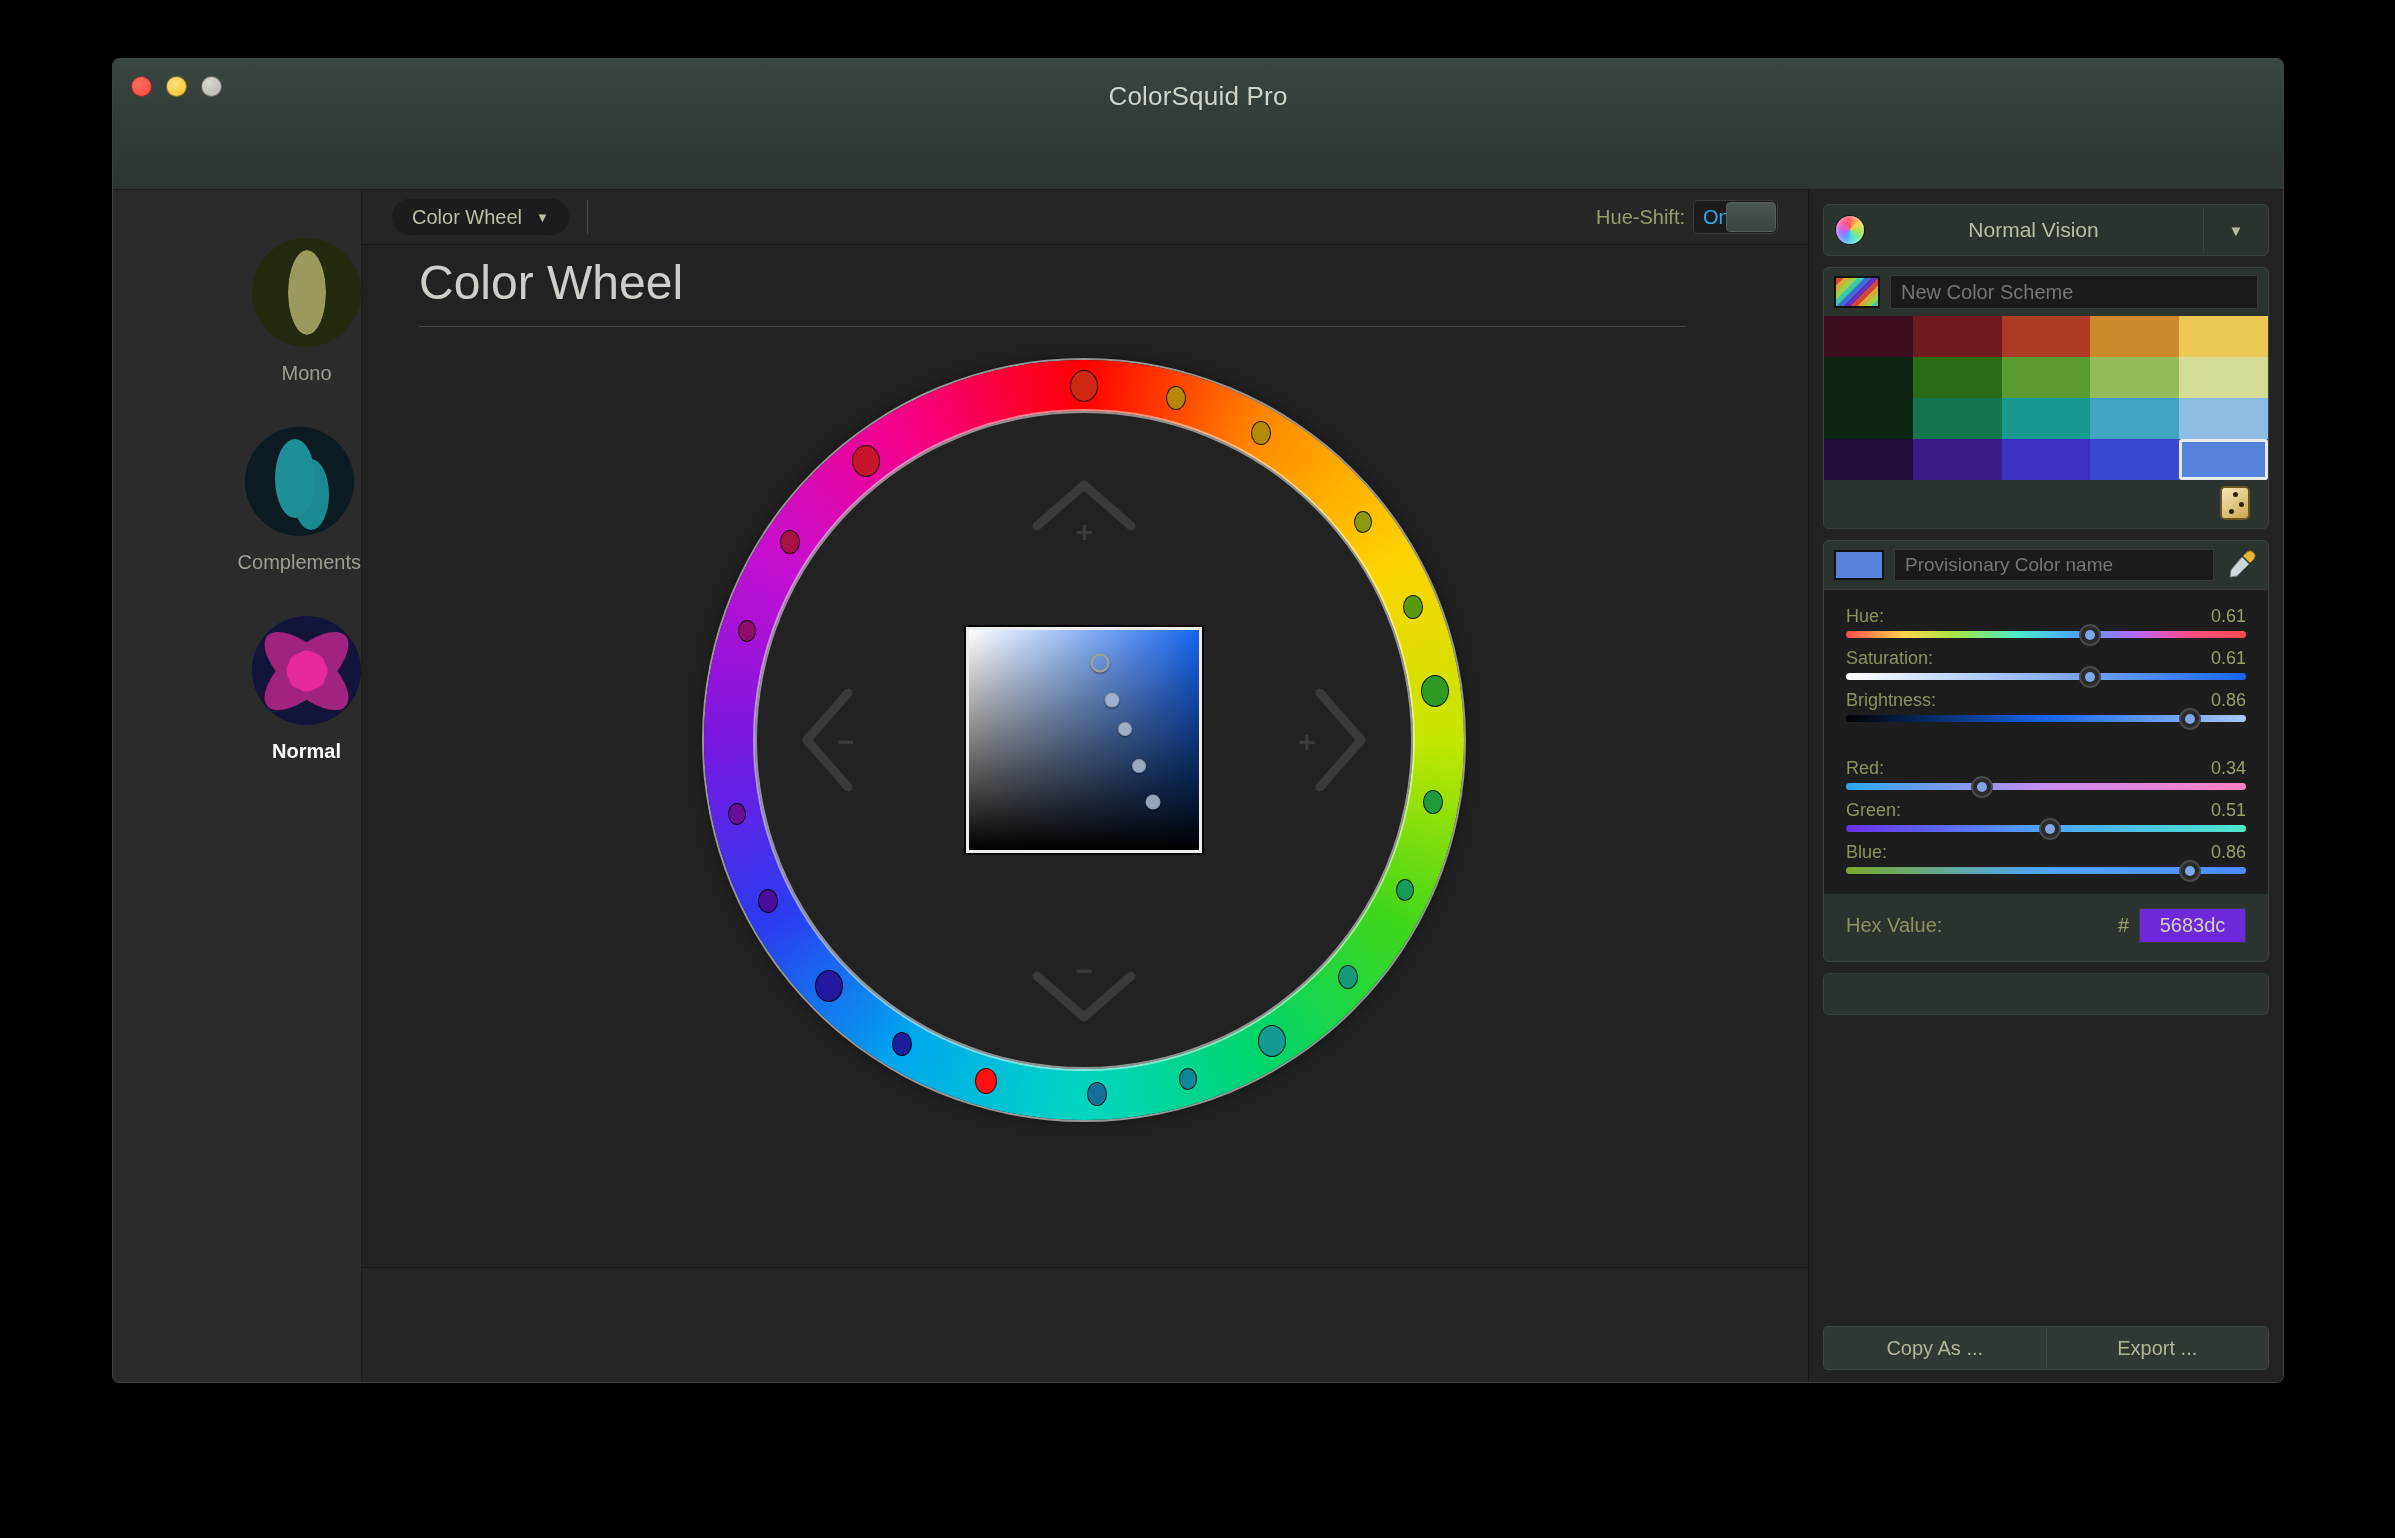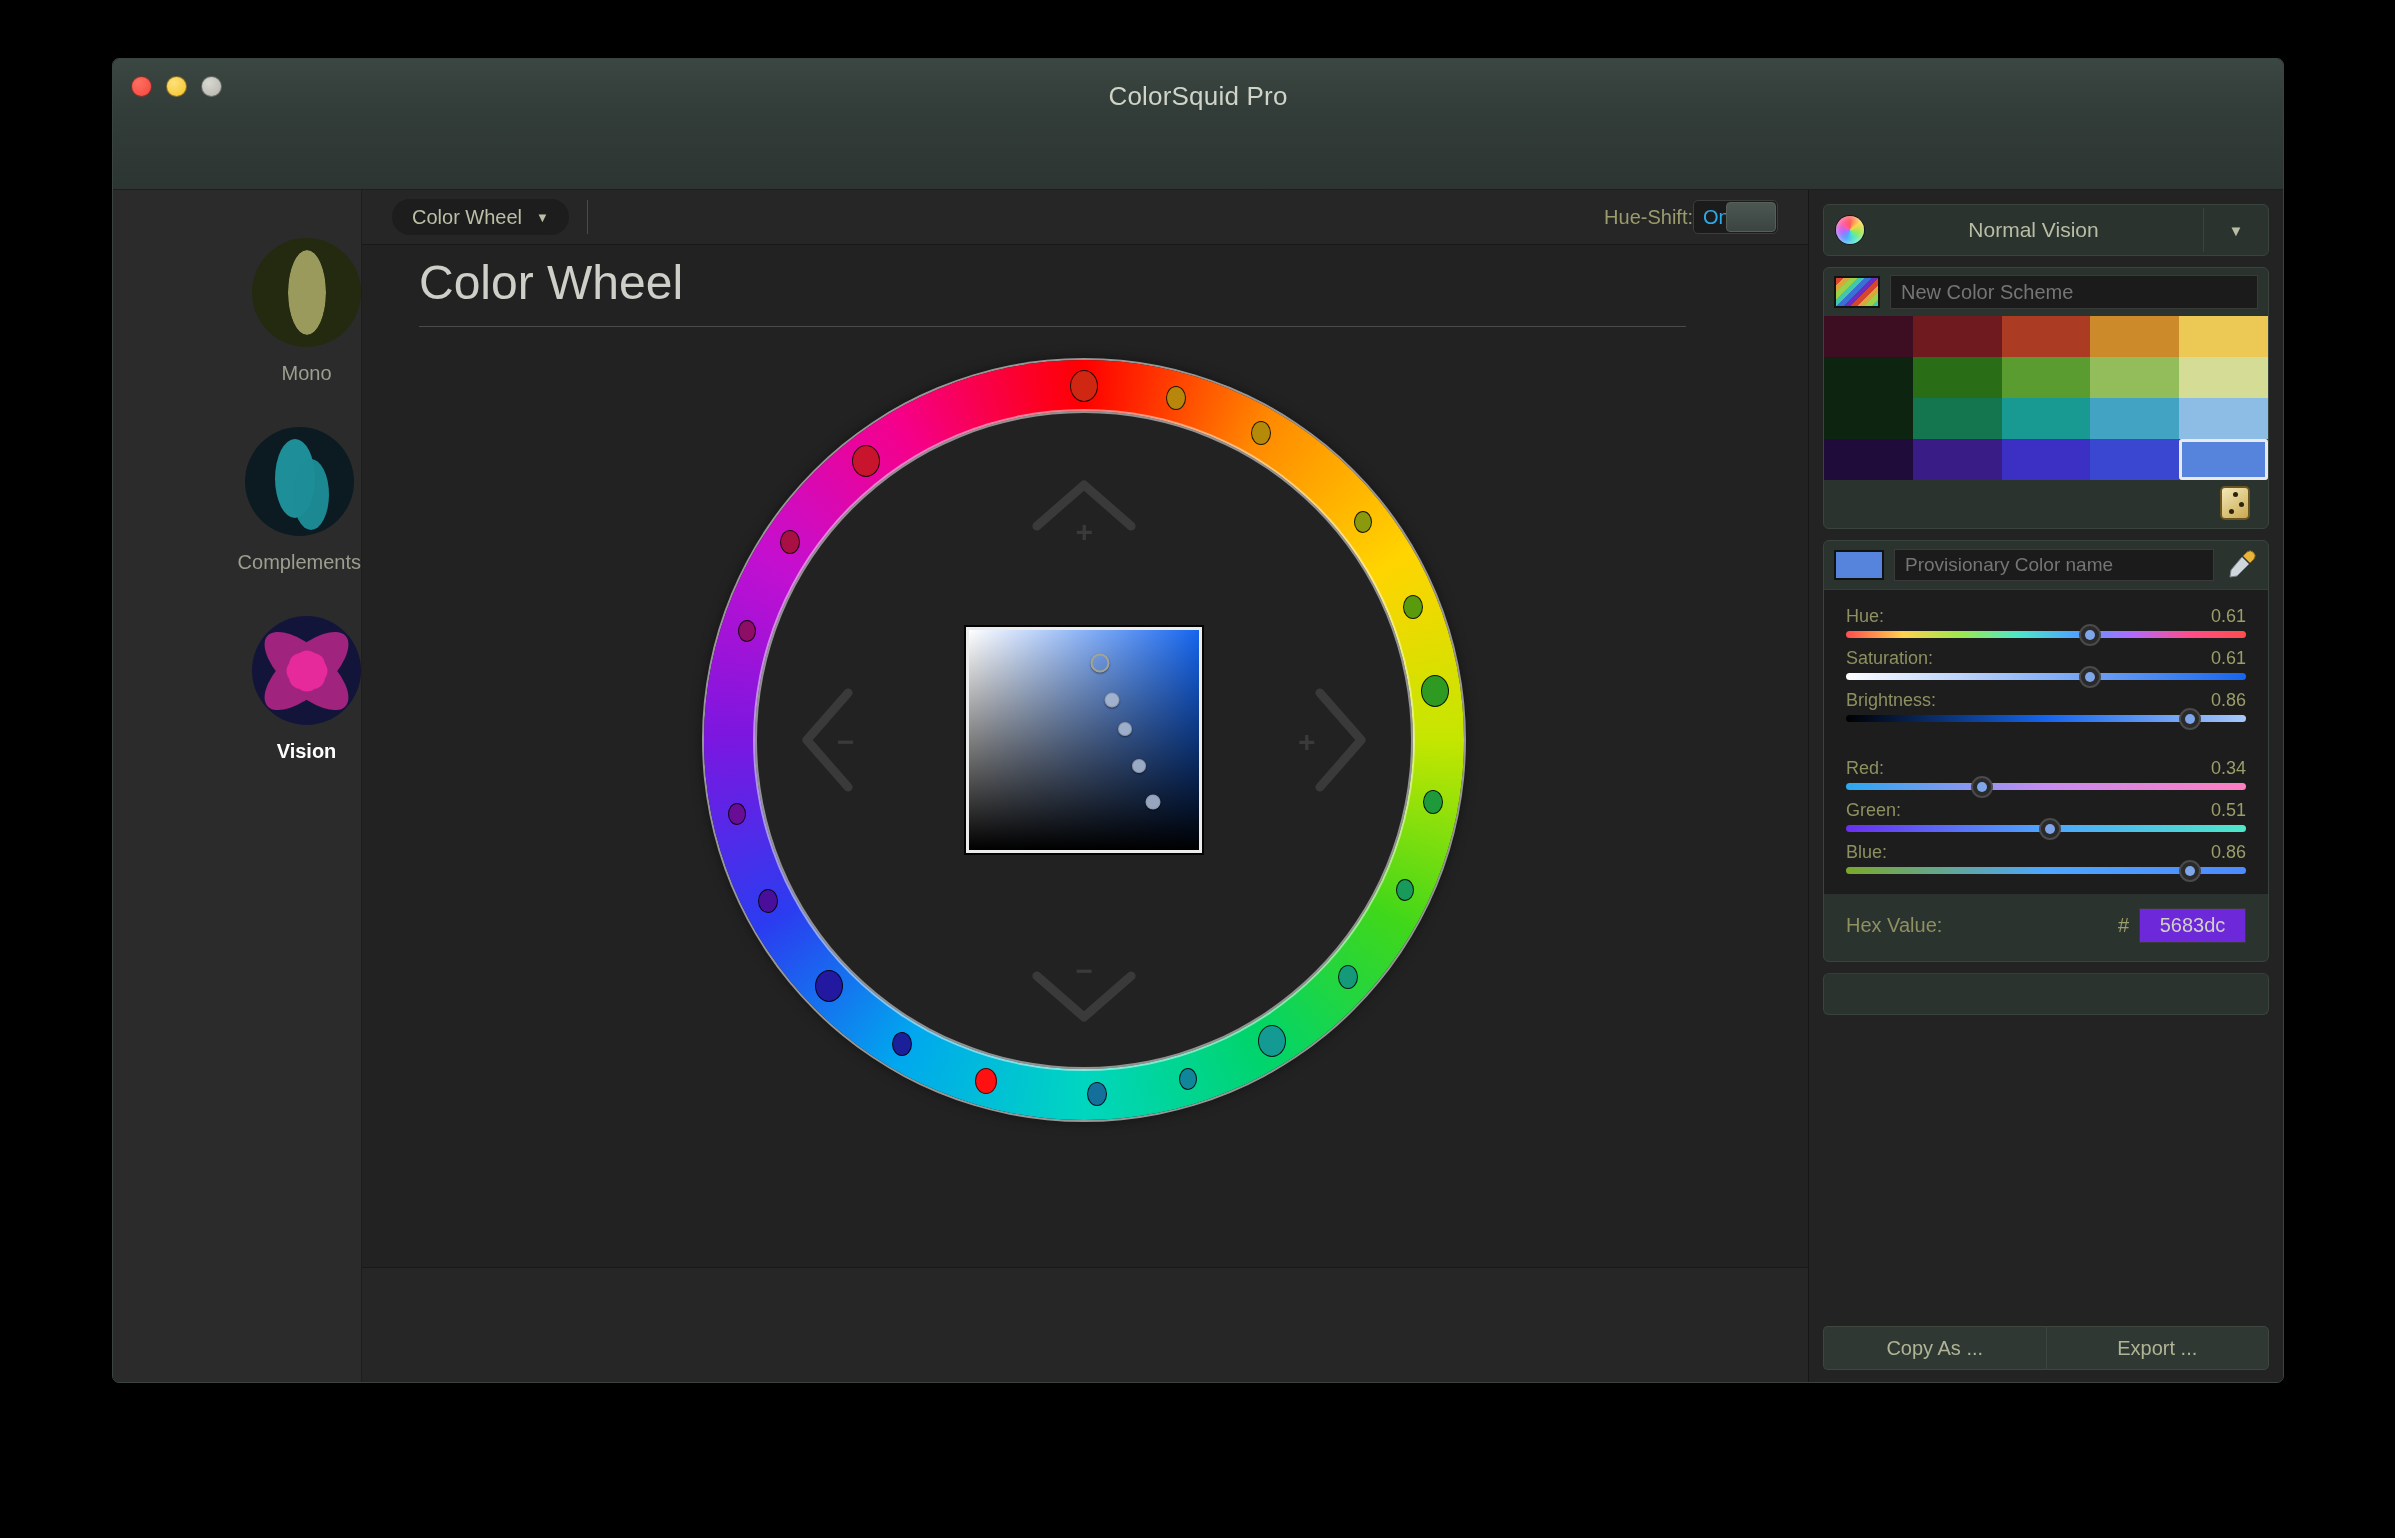--- a/index.html
+++ b/index.html
@@ -103,21 +103,21 @@
     display: flex; align-items: center; padding: 0 18px; position: relative;
   }
   #wheel-select {
     background: #1d1d1d; border-radius: 18px; height: 36px;
     padding: 0 20px; display: flex; align-items: center; gap: 14px;
     color: #bcbfa6; font-size: 20px; cursor: pointer; margin-left: 12px;
   }
   #wheel-select .caret { font-size: 13px; color: #bcbfa6; }
   .tb-divider { width: 1px; height: 34px; background: #4a4a4a; margin-left: 18px; }
   #hue-shift-wrap {
-    position: absolute; right: 30px; display: flex; align-items: center; gap: 0;
+    position: absolute; right: 30px; display: flex; align-items: center; gap: 8px;
   }
   #hue-shift-label { color: #9a9c6d; font-size: 20px; }
   #hue-toggle {
     width: 85px; height: 34px; background: #1b1b1b; border: 1px solid #3c3c3c;
     border-radius: 5px; display: flex; align-items: center; position: relative;
   }
   #hue-toggle-text { color: #2fa8e8; font-size: 20px; margin-left: 9px; }
   #hue-toggle-knob {
     position: absolute; right: 1px; top: 1px; width: 50px; height: 30px;
     background: linear-gradient(180deg,#4c5752,#3b4440); border: 1px solid #566059;
@@ -320,21 +320,21 @@
       </div>
 
 
       <div class="side-item active">
         <div class="side-circle c-tet">
           <div class="x1"></div>
             <div class="x2"></div>
             <div class="xc"></div>
             <div class="xc2"></div>
         </div>
-        <div class="side-label">Vision</div>
+        <div class="side-label">Normal</div>
       </div>
 
     </div>
 
     <div id="center">
 
       <div id="center-toolbar">
         <div id="wheel-select">
           <span>Color Wheel</span>
           <span class="caret">▼</span>

